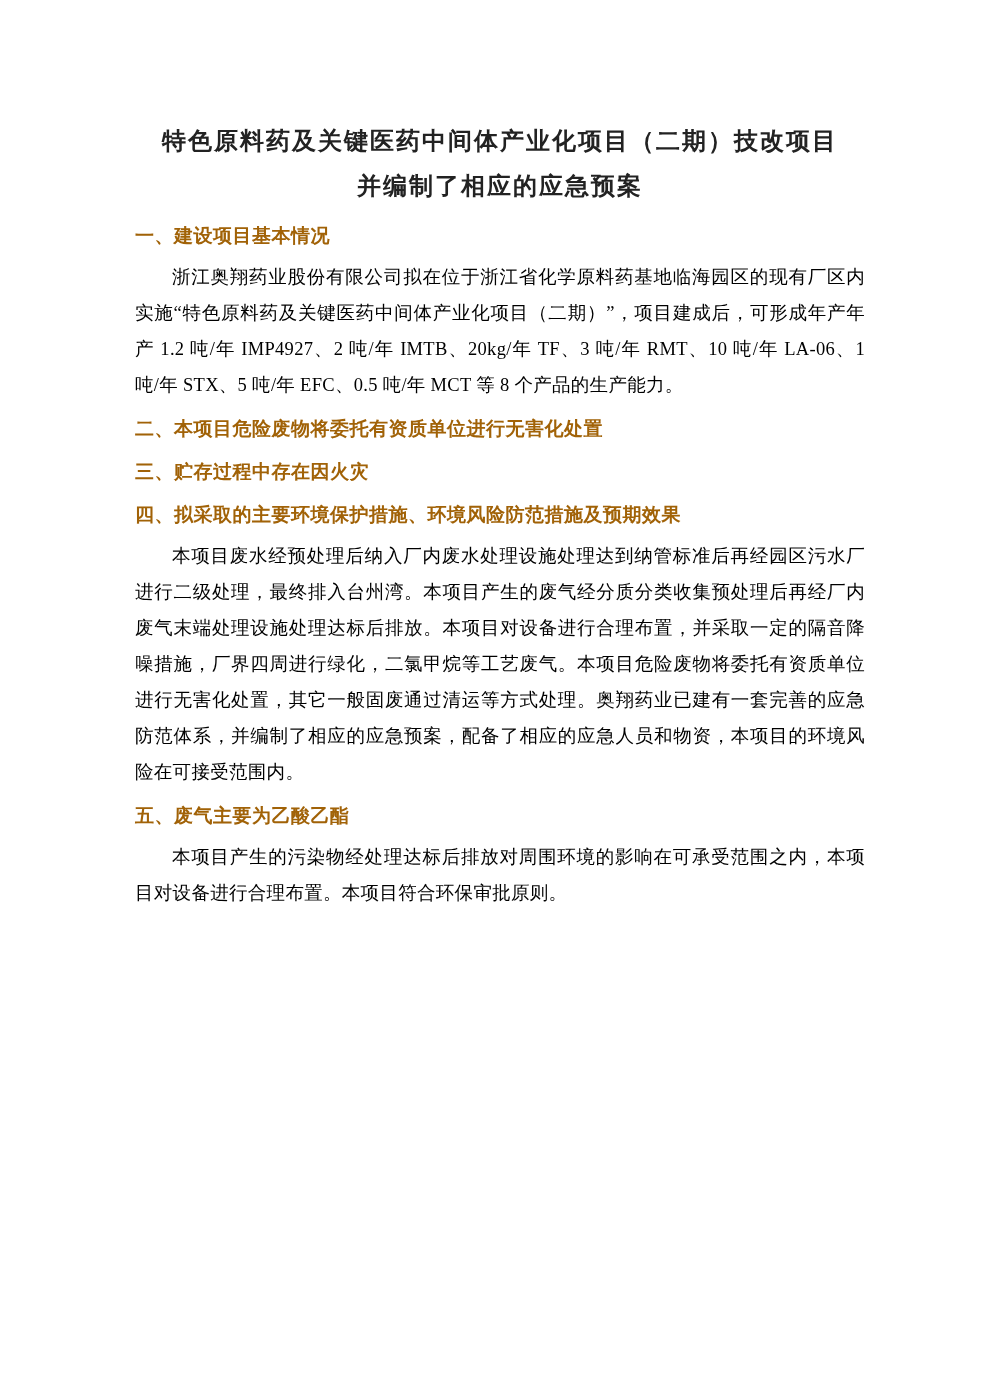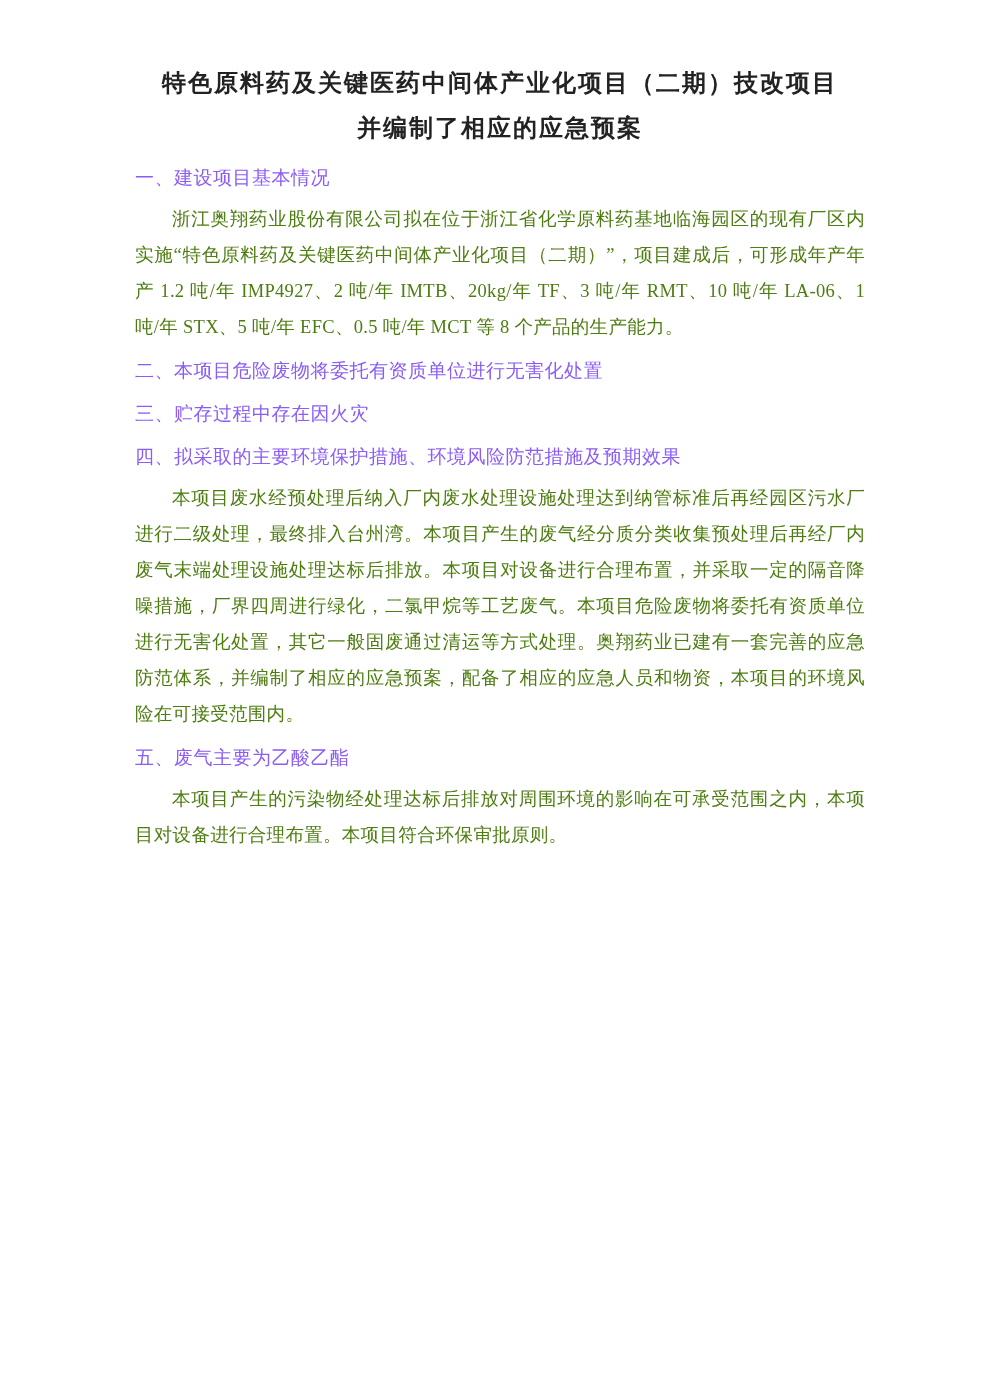--- a/index.html
+++ b/index.html
@@ -7,54 +7,54 @@
     padding: 0;
     background: #ffffff;
   }
   .page {
     position: relative;
     width: 992px;
     height: 1393px;
     margin: 0 auto;
     background: #ffffff;
     box-sizing: border-box;
-    padding: 60px 127px 0 135px;
+    padding: 118px 127px 0 135px;
     overflow: hidden;
     color: #2e2e2e;
   }
   .doc-title {
     margin: 0 0 10px 0;
     text-align: center;
     font-family: "Liberation Sans", "DejaVu Sans", sans-serif;
     font-weight: 700;
     font-size: 24px;
     line-height: 45px;
     letter-spacing: 2px;
     color: #222222;
   }
   .doc-title .title-line {
     display: block;
   }
   .section-heading {
     margin: 8px 0 6px 0;
     font-family: "Liberation Sans", "DejaVu Sans", sans-serif;
-    font-weight: 400;
+    font-weight: 700;
     font-size: 19px;
     line-height: 35px;
-    color: #8b5cf6;
+    color: #a16207;
     letter-spacing: 0.5px;
   }
   .para {
     margin: 0;
     font-family: "Liberation Serif", "DejaVu Serif", serif;
     font-size: 18.5px;
     line-height: 36px;
     text-align: justify;
     text-indent: 2em;
-    color: #4d7c0f;
+    color: #000000;
     letter-spacing: 0.3px;
   }
 </style>
 </head>
 <body>
 
 <div class="page">
 
   <h1 class="doc-title">
     <span class="title-line">特色原料药及关键医药中间体产业化项目（二期）技改项目</span>

